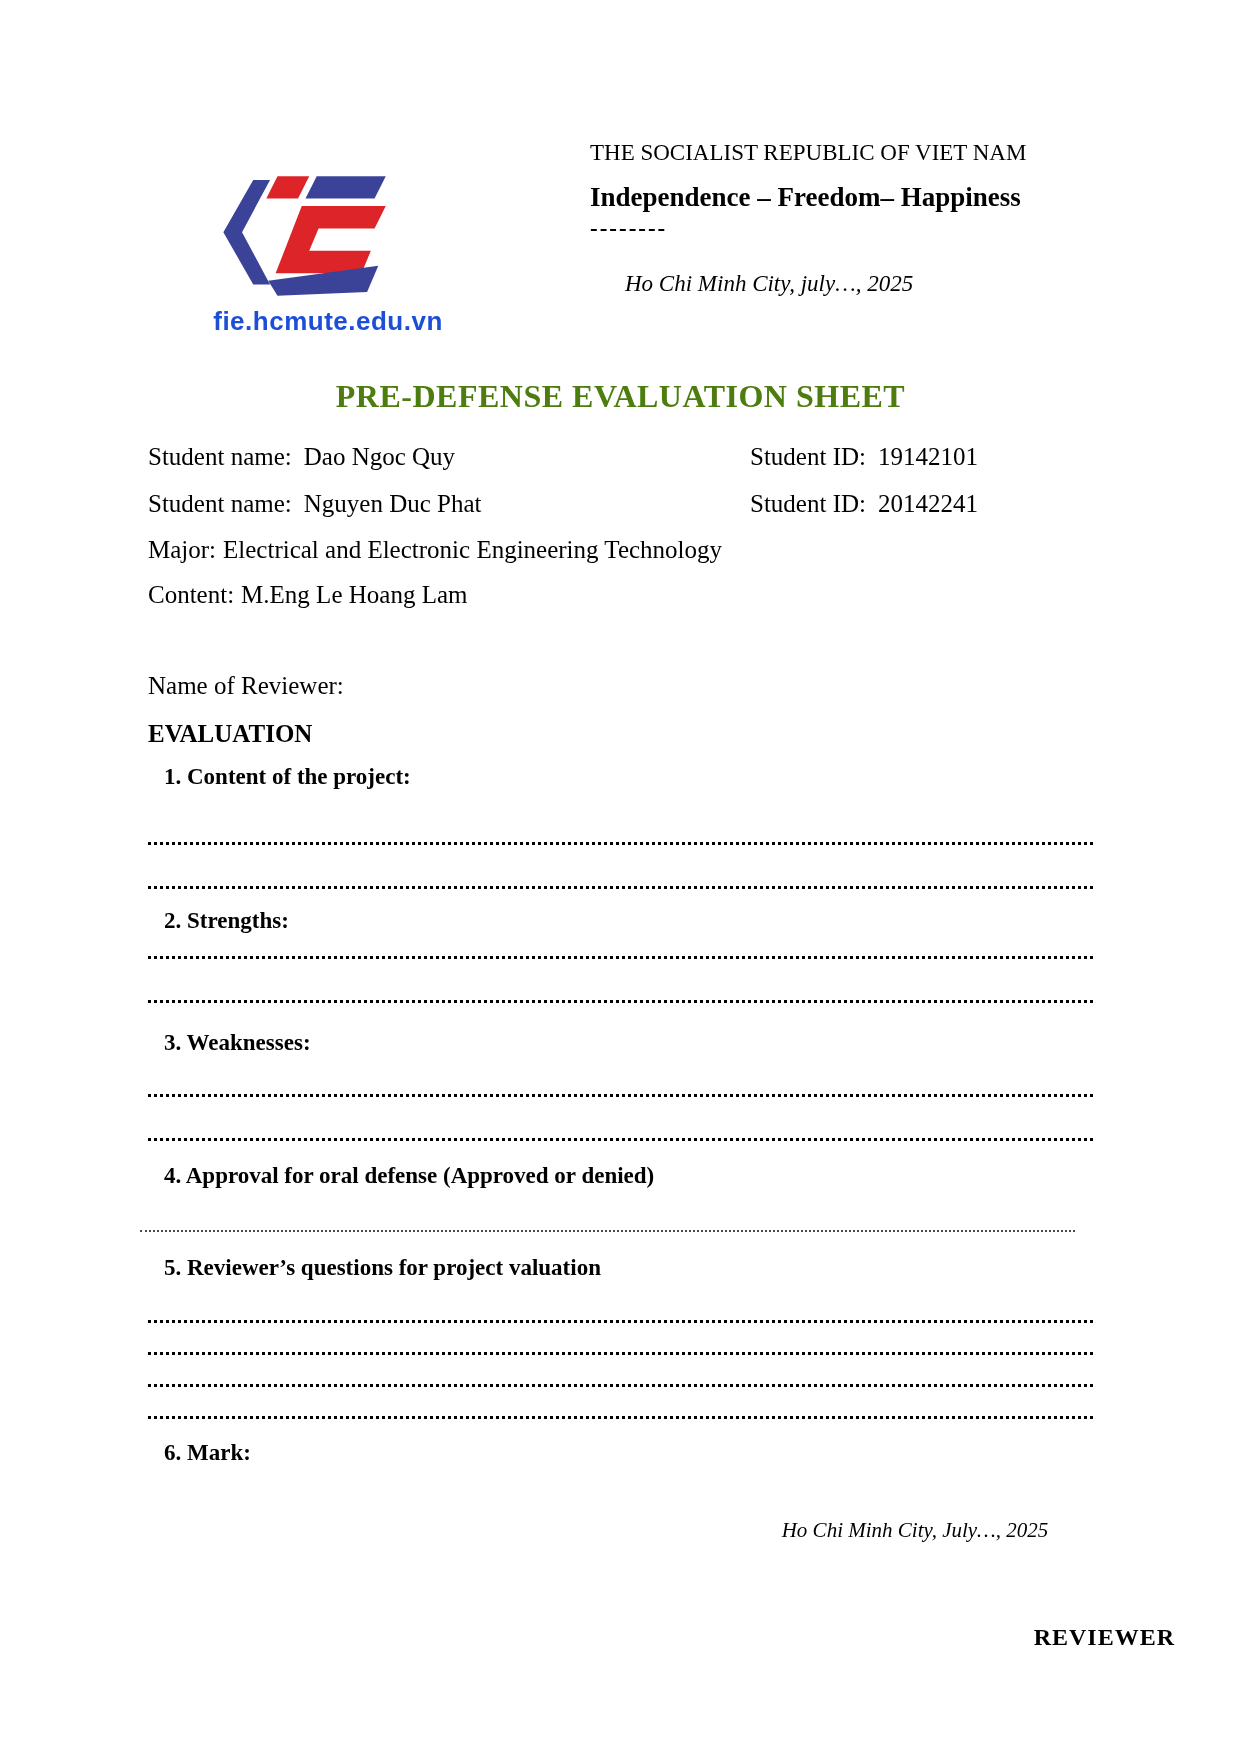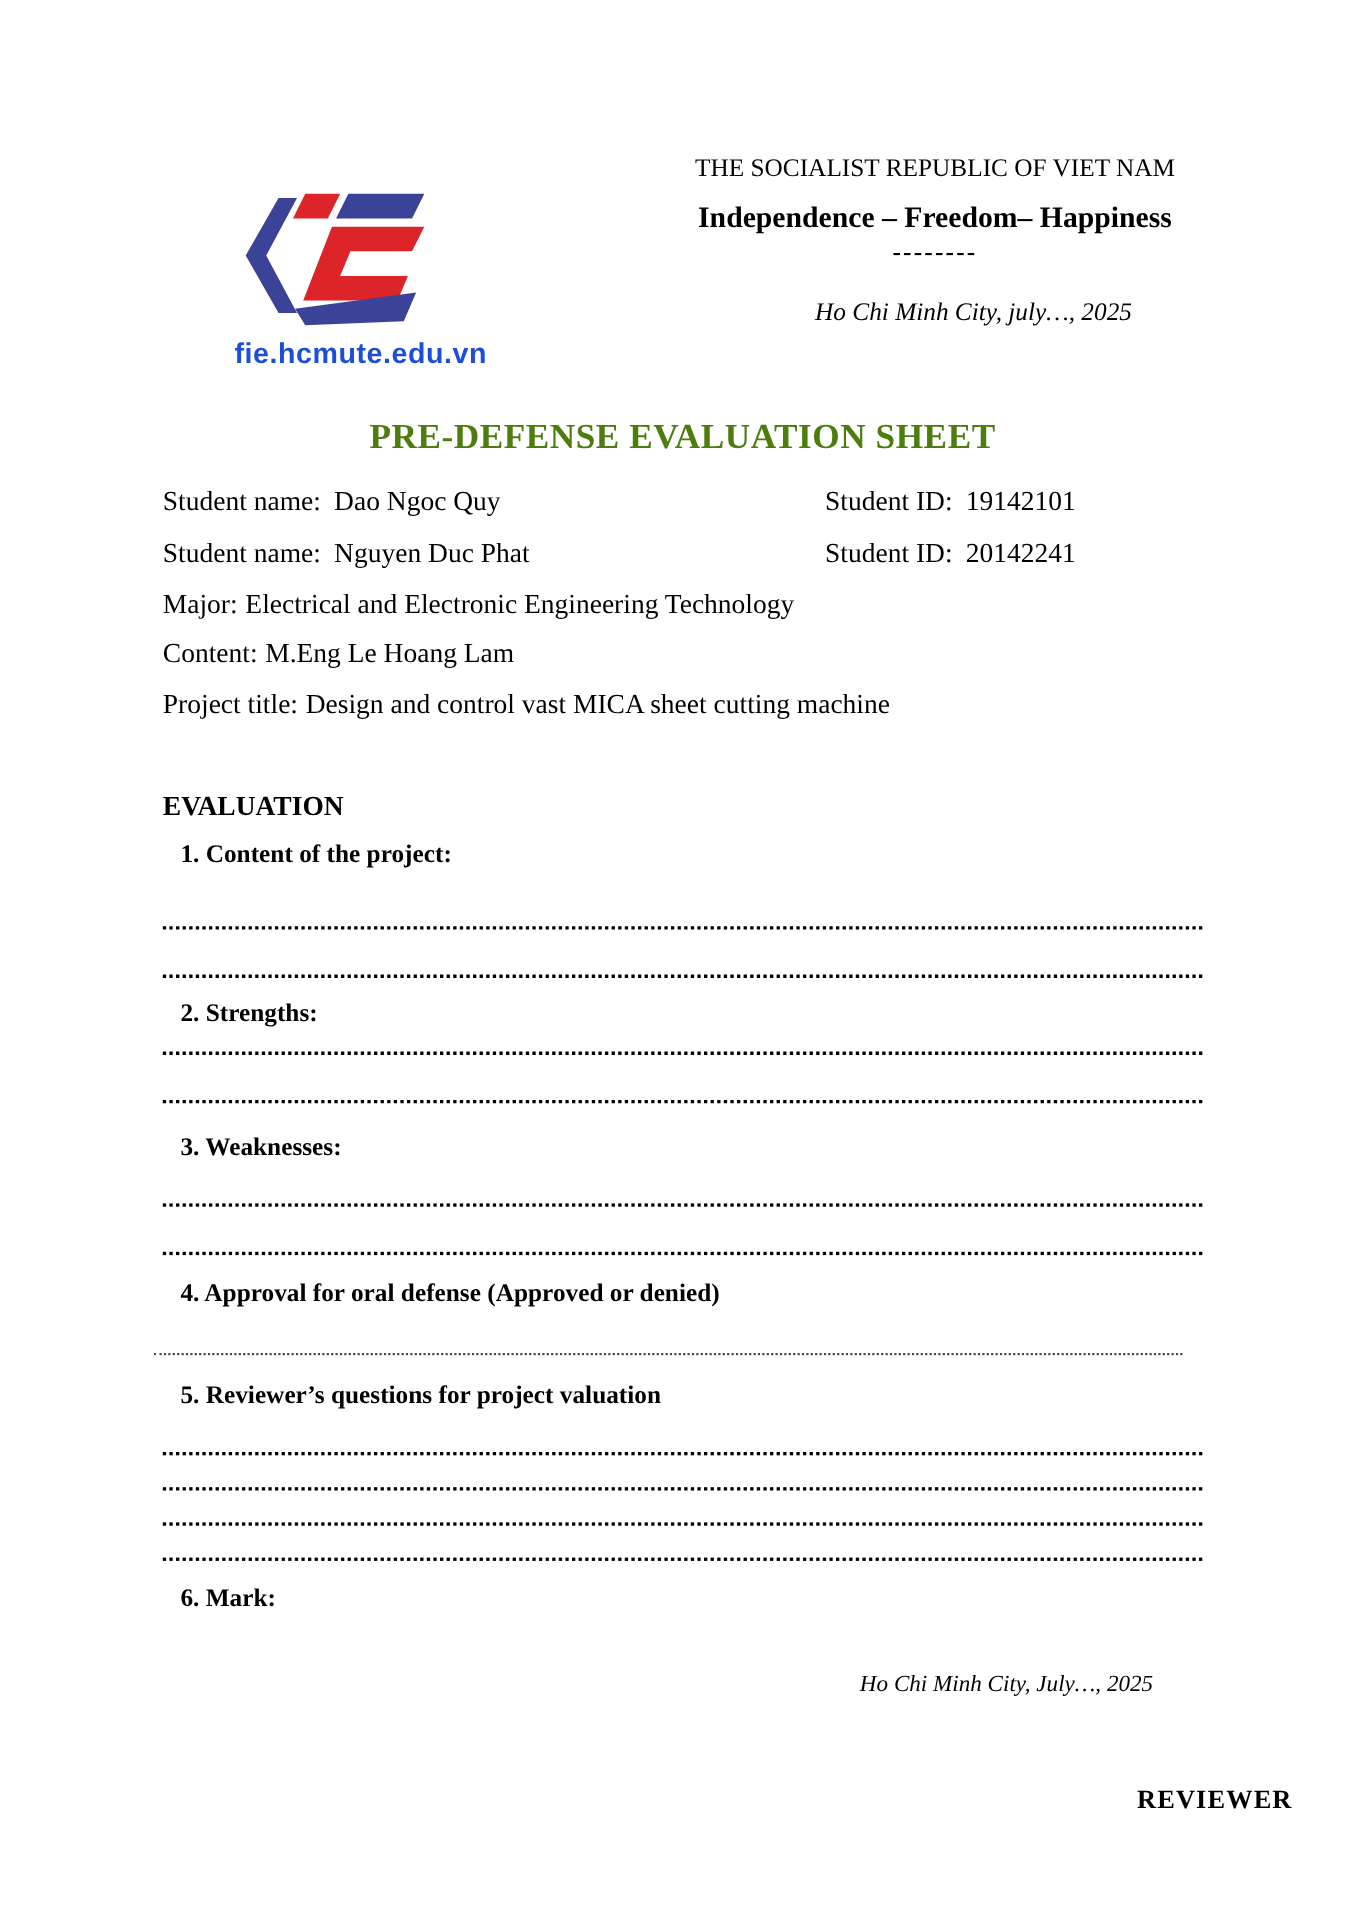--- a/index.html
+++ b/index.html
@@ -14,21 +14,21 @@
   }
 
   
   .logo-svg{position:absolute;left:208px;top:165px;width:195px;height:140px;}
   .logo-text{
     position:absolute;left:178px;top:306px;width:300px;
     text-align:center;
     font-family:"Liberation Sans", sans-serif;
     font-weight:bold;font-size:26px;color:#1d4ed8;letter-spacing:0.5px;
   }
-  .nat-line{position:absolute;left:590px;width:520px;text-align:center;}
+  .nat-line{position:absolute;left:590px;width:520px;text-align:left;}
   .nat-1{top:140px;font-size:23px;}
   .nat-2{top:182px;font-size:27px;font-weight:bold;}
   .nat-sep{top:216px;font-size:23px;font-weight:bold;letter-spacing:2px;}
   .nat-date{top:271px;left:625px;font-size:23px;font-style:italic;}
 
   
   .doc-title{
     position:absolute;left:148px;top:378px;width:945px;
     text-align:center;font-size:32px;font-weight:bold;color:#4d7c0f;
     letter-spacing:0.5px;
@@ -94,24 +94,24 @@
   </div>
 
   <div class="row" style="top:536px">
     <span>Major:</span><span class="val" style="margin-left:7px">Electrical and Electronic Engineering Technology</span>
   </div>
 
   <div class="row" style="top:581px">
     <span>Content:</span><span class="val" style="margin-left:7px">M.Eng Le Hoang Lam</span>
   </div>
 
-  <div class="row" style="top:627px">
-    <span>Project title:</span><span class="val" style="margin-left:7px">Design and control vast MICA sheet cutting machine</span>
+
+  <div class="row" style="top:672px">
+    <span>Name of Reviewer:</span>
   </div>
-
 
   <div class="eval-head" style="top:720px">EVALUATION</div>
 
   <div class="sec-head" style="top:764px">1. Content of the project:</div>
   <div class="dots" style="top:826px"></div>
   <div class="dots" style="top:870px"></div>
 
   <div class="sec-head" style="top:908px">2. Strengths:</div>
   <div class="dots" style="top:940px"></div>
   <div class="dots" style="top:984px"></div>

